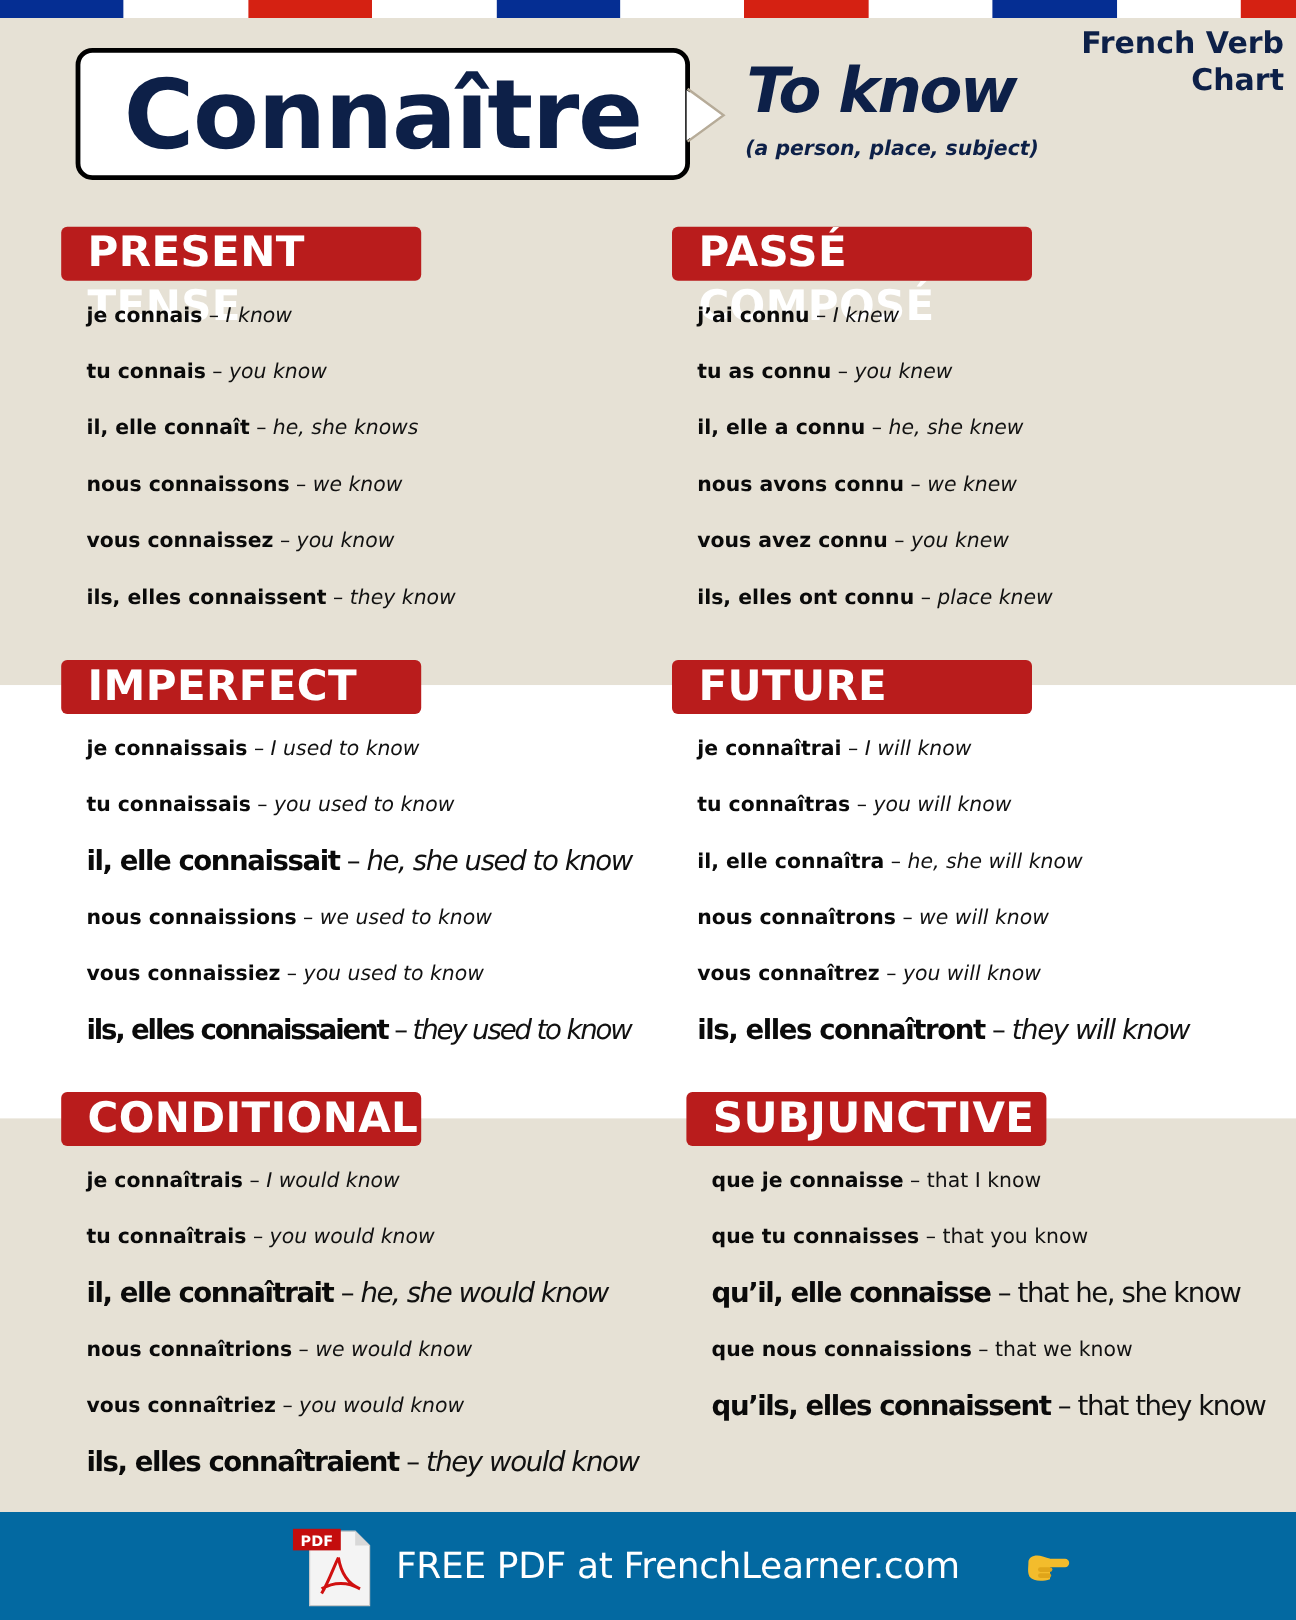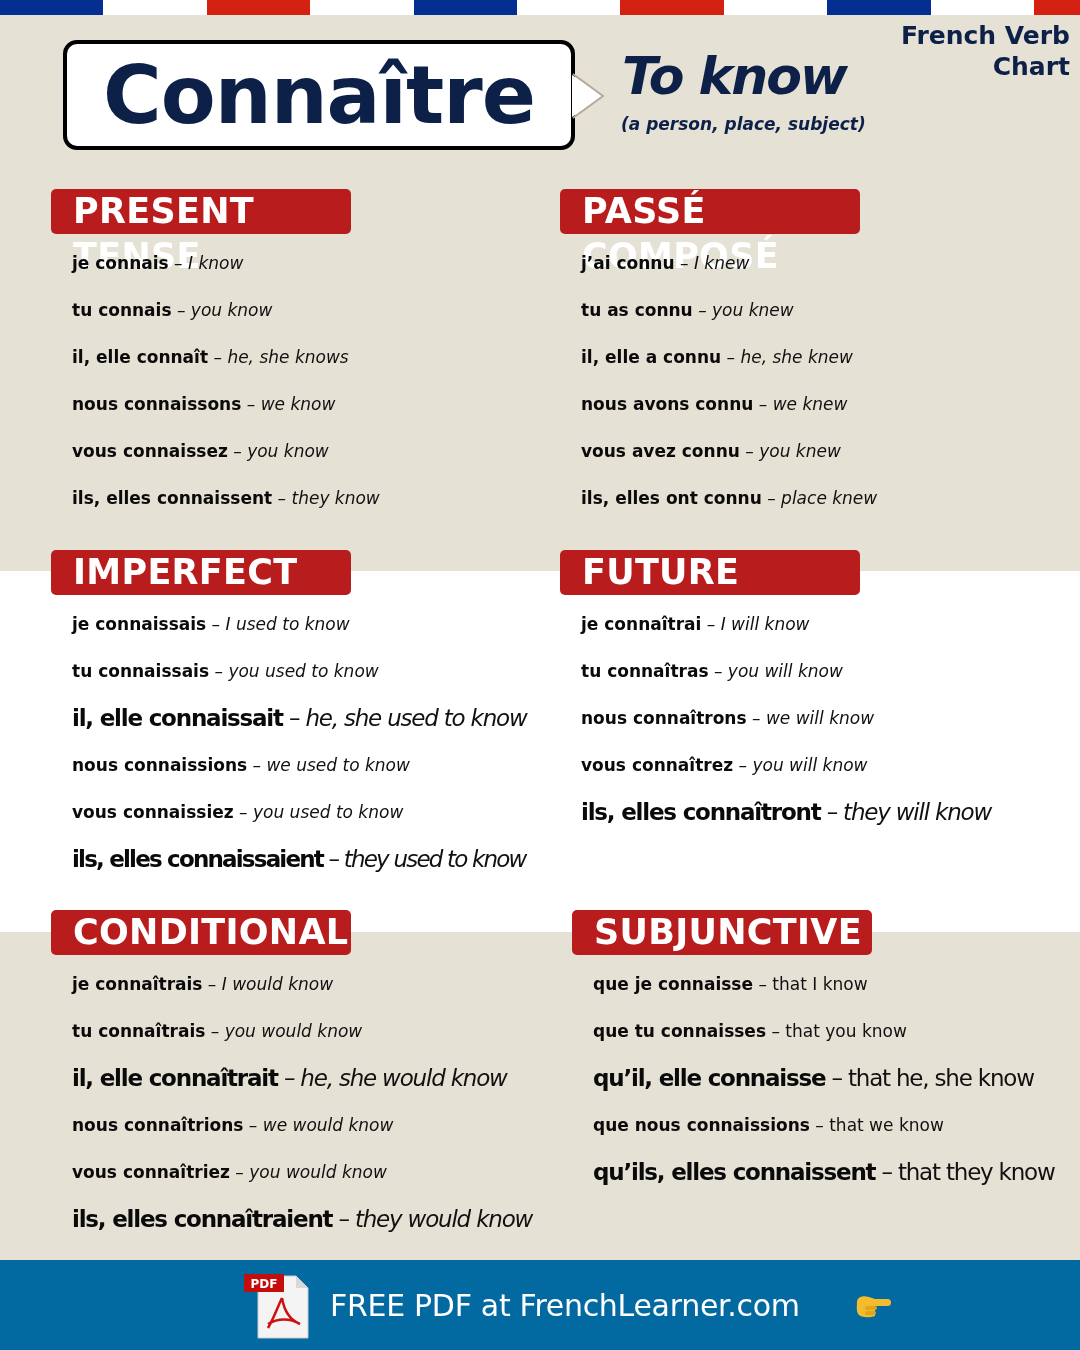--- a/index.html
+++ b/index.html
@@ -112,20 +112,21 @@
       <div class="row"><span class="fr">nous connaissions</span><span class="dash"> – </span><span class="en">we used to know</span></div>
       <div class="row"><span class="fr">vous connaissiez</span><span class="dash"> – </span><span class="en">you used to know</span></div>
       <div class="row xtight"><span class="fr">ils, elles connaissaient</span><span class="dash"> – </span><span class="en">they used to know</span></div>
     </div>
   </div>
 <div class="section" style="left:560px; top:550px;">
     <div class="section-header">FUTURE</div>
     <div class="rows">
       <div class="row"><span class="fr">je connaîtrai</span><span class="dash"> – </span><span class="en">I will know</span></div>
       <div class="row"><span class="fr">tu connaîtras</span><span class="dash"> – </span><span class="en">you will know</span></div>
+      <div class="row"><span class="fr">il, elle connaîtra</span><span class="dash"> – </span><span class="en">he, she will know</span></div>
       <div class="row"><span class="fr">nous connaîtrons</span><span class="dash"> – </span><span class="en">we will know</span></div>
       <div class="row"><span class="fr">vous connaîtrez</span><span class="dash"> – </span><span class="en">you will know</span></div>
       <div class="row tight"><span class="fr">ils, elles connaîtront</span><span class="dash"> – </span><span class="en">they will know</span></div>
     </div>
   </div>
 <div class="section" style="left:51px; top:910px;">
     <div class="section-header">CONDITIONAL</div>
     <div class="rows">
       <div class="row"><span class="fr">je connaîtrais</span><span class="dash"> – </span><span class="en">I would know</span></div>
       <div class="row"><span class="fr">tu connaîtrais</span><span class="dash"> – </span><span class="en">you would know</span></div>

